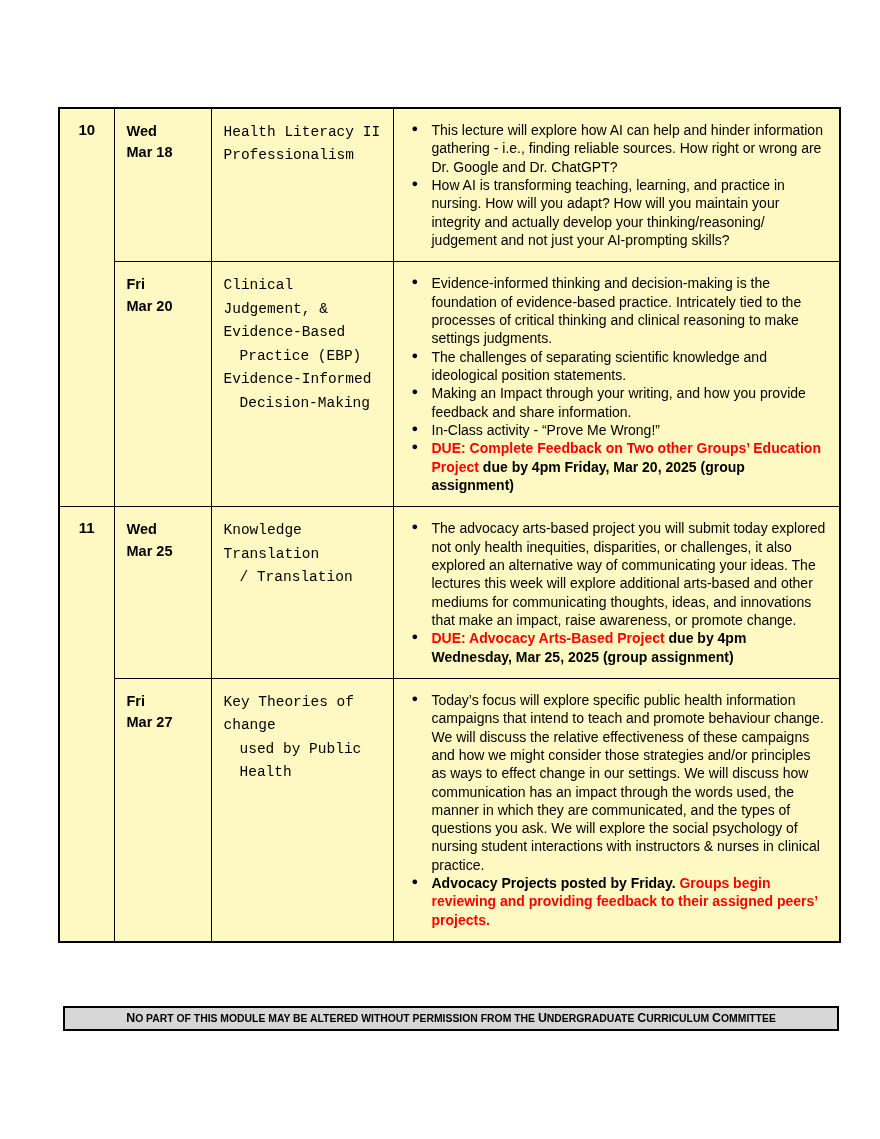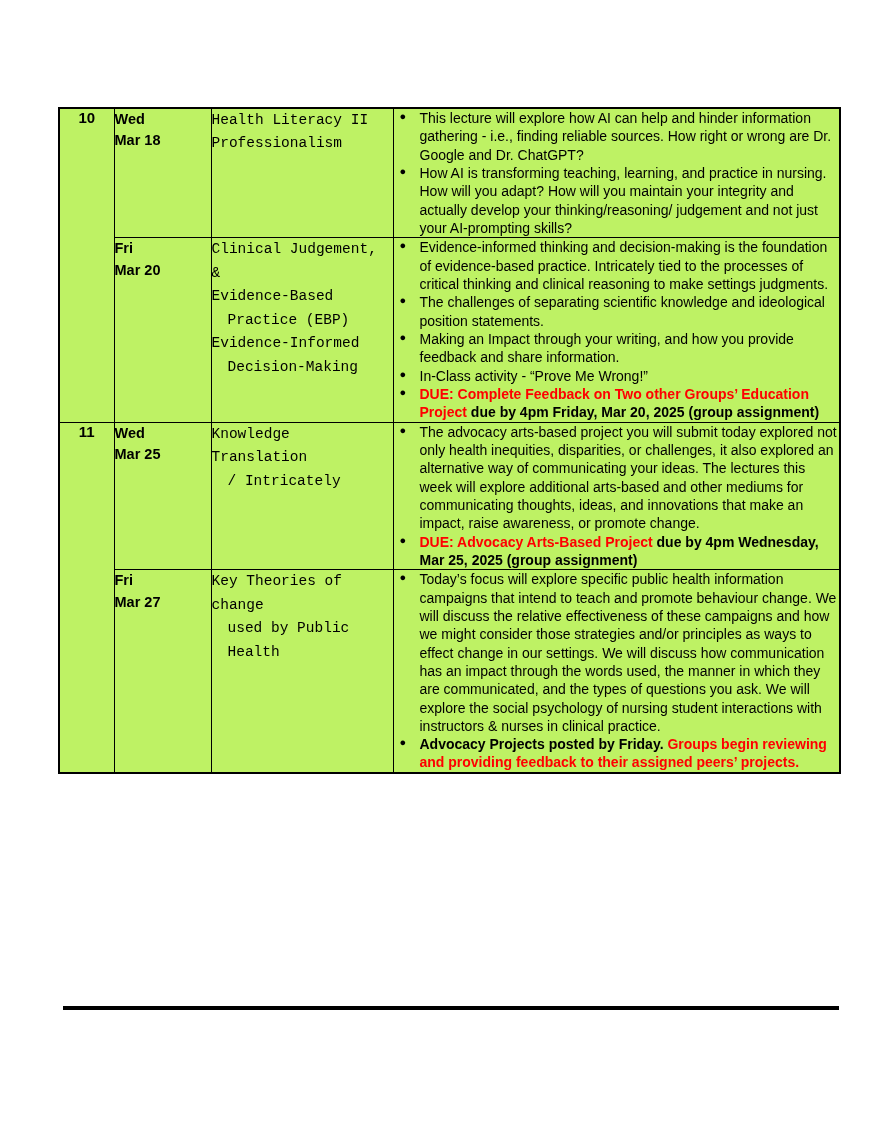--- a/index.html
+++ b/index.html
@@ -29,22 +29,22 @@
     left: 58px;
     top: 107px;
     width: 781px;
     border-collapse: collapse;
     table-layout: fixed;
     border: 2px solid #000;
   }
   .schedule-table td {
     border: 1px solid #000;
     vertical-align: top;
-    padding: 0;
-    background: #bef264;
+    padding: 12px;
+    background: #fef9c3;
   }
 
   .col-week  { width: 55px; }
   .col-date  { width: 97px; }
   .col-topic { width: 182px; }
   .col-body  { width: 447px; }
 
   .week-cell {
     text-align: center;
     vertical-align: middle;
@@ -220,21 +220,21 @@
       <tr>
         <td class="week-cell" rowspan="2">
           <span>11</span>
         </td>
         <td class="date-cell">
           <div>Wed</div>
           <div>Mar 25</div>
         </td>
         <td class="topic-cell">
           <span class="topic-line">Knowledge Translation</span>
-          <span class="topic-line indent">/ Intricately</span>
+          <span class="topic-line indent">/ Translation</span>
         </td>
         <td class="body-cell">
           <ul class="bullets">
             <li>
               <span>The advocacy arts-based project you will submit today explored not only health inequities, disparities, or challenges, it also explored an alternative way of communicating your ideas. The lectures this week will explore additional arts-based and other mediums for communicating thoughts, ideas, and innovations that make an impact, raise awareness, or promote change.</span>
             </li>
             <li>
               <span class="red">DUE: Advocacy Arts-Based Project</span><span class="bold"> due by 4pm Wednesday, Mar 25, 2025 (group assignment)</span>
             </li>
           </ul>
@@ -259,15 +259,18 @@
               <span class="bold">Advocacy Projects posted by Friday.</span><span class="red"> Groups begin reviewing and providing feedback to their assigned peers’ projects.</span>
             </li>
           </ul>
         </td>
       </tr>
 
     </tbody>
   </table>
 
   <div class="footer">
+    <div class="footer-notice">
+      <span class="cap">N</span><span>O PART OF THIS MODULE MAY BE ALTERED WITHOUT PERMISSION FROM THE </span><span class="cap">U</span><span>NDERGRADUATE </span><span class="cap">C</span><span>URRICULUM </span><span class="cap">C</span><span>OMMITTEE</span>
+    </div>
   </div>
 
 </div>
 
 </body></html>

